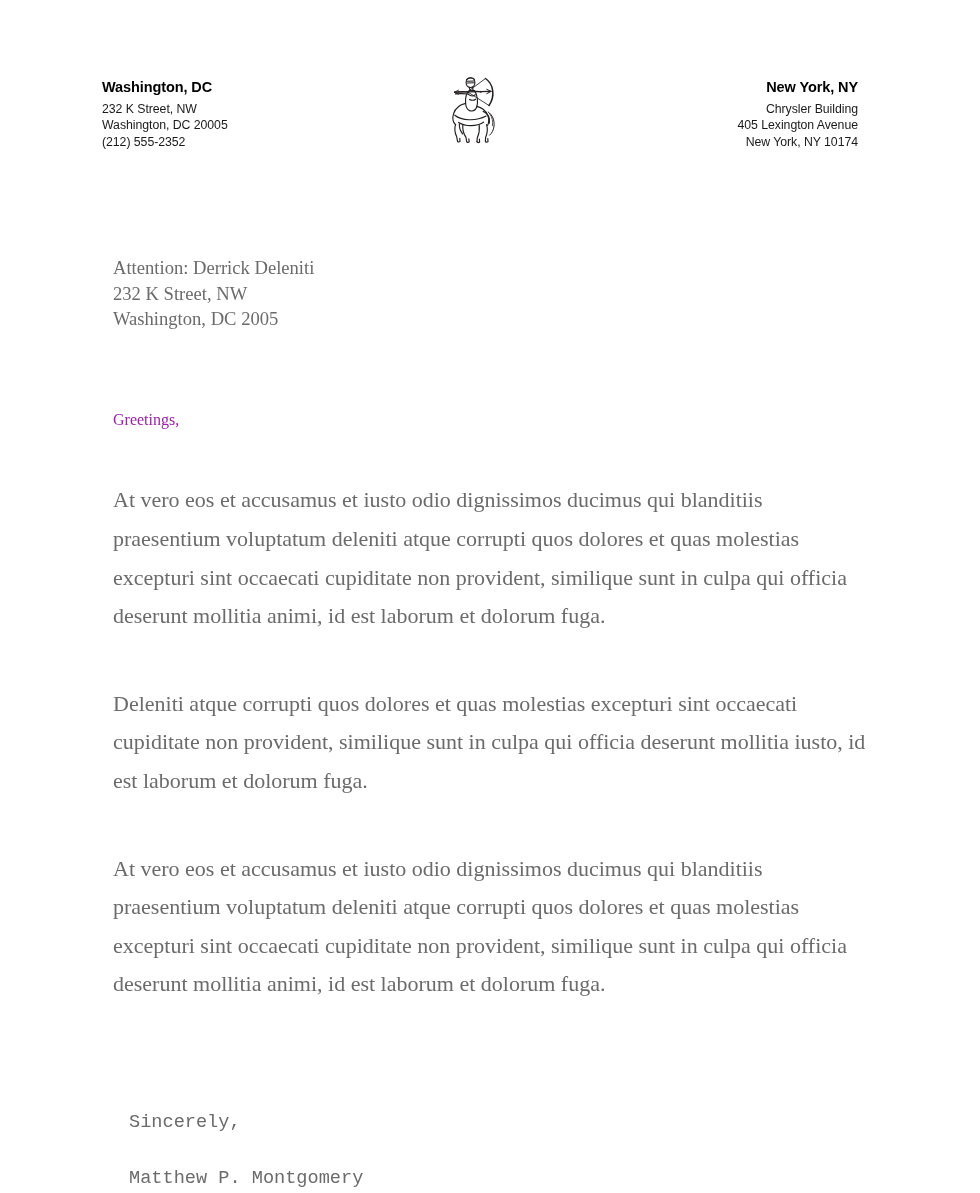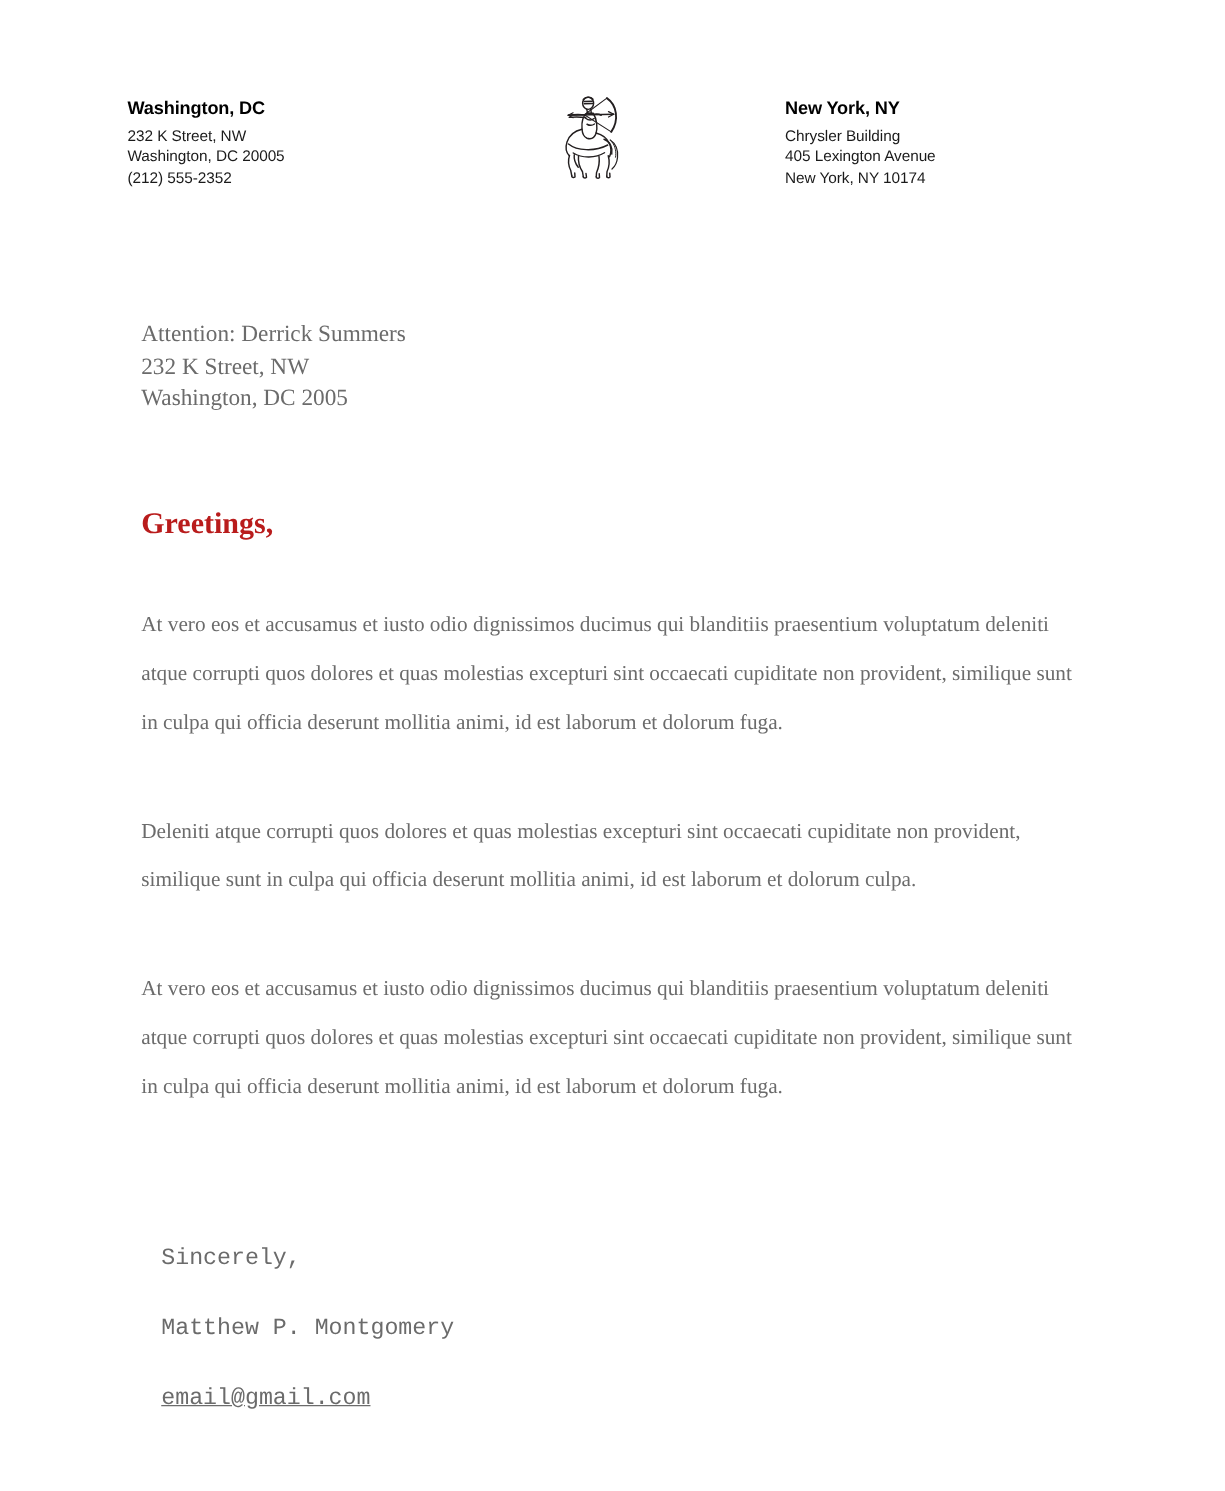--- a/index.html
+++ b/index.html
@@ -34,21 +34,21 @@
     align-items: flex-start;
     justify-content: space-between;
   }
 
   .address-block {
     font-family: "Liberation Sans", sans-serif;
     line-height: 1.32;
     padding-top: 6px;
   }
   .address-block.left  { text-align: left;  width: 230px; }
-  .address-block.right { width: 230px; }
+  .address-block.right { text-align: right; width: 230px; }
 
   .address-city {
     font-size: 14.5px;
     font-weight: bold;
     color: #000000;
     letter-spacing: -0.1px;
     margin-bottom: 4px;
   }
   .address-line {
     font-size: 12.3px;
@@ -113,31 +113,30 @@
     line-height: 25.6px;
     margin: 0 0 0 0;
     color: #6b6b6b;
     font-size: 18.6px;
   }
 
   .salutation {
     margin: 0;
     padding-top: 75px;
     line-height: 25.6px;
-    color: #b91c1c;
-    font-size: 24px;
-    font-weight: bold;
+    color: #a21caf;
+    font-size: 16px;
   }
 
   .letter-paragraph {
     margin: 0;
     padding-top: 49px;
     line-height: 38.6px;
     color: #6b6b6b;
-    font-size: 17px;
+    font-size: 22px;
     text-align: left;
   }
 
   .closing-block { padding-top: 83px; }
   .closing-line {
     line-height: 40px;
     margin: 16px;
     color: #6b6b6b;
     font-size: 18.6px;
     font-family: Liberation Mono, monospace;
@@ -231,30 +230,30 @@
       <div class="address-line">Chrysler Building</div>
       <div class="address-line">405 Lexington Avenue</div>
       <div class="address-line">New York, NY 10174</div>
     </div>
 
   </div>
 
   <div class="letter-body">
 
     <div class="recipient-block">
-      <p class="recipient-line">Attention: Derrick Summers</p>
+      <p class="recipient-line">Attention: Derrick Deleniti</p>
       <p class="recipient-line">232 K Street, NW</p>
       <p class="recipient-line">Washington, DC 2005</p>
     </div>
 
     <p class="salutation">Greetings,</p>
 
     <p class="letter-paragraph">At vero eos et accusamus et iusto odio dignissimos ducimus qui blanditiis praesentium voluptatum deleniti atque corrupti quos dolores et quas molestias excepturi sint occaecati cupiditate non provident, similique sunt in culpa qui officia deserunt mollitia animi, id est laborum et dolorum fuga.</p>
 
-    <p class="letter-paragraph">Deleniti atque corrupti quos dolores et quas molestias excepturi sint occaecati cupiditate non provident, similique sunt in culpa qui officia deserunt mollitia animi, id est laborum et dolorum culpa.</p>
+    <p class="letter-paragraph">Deleniti atque corrupti quos dolores et quas molestias excepturi sint occaecati cupiditate non provident, similique sunt in culpa qui officia deserunt mollitia iusto, id est laborum et dolorum fuga.</p>
 
     <p class="letter-paragraph">At vero eos et accusamus et iusto odio dignissimos ducimus qui blanditiis praesentium voluptatum deleniti atque corrupti quos dolores et quas molestias excepturi sint occaecati cupiditate non provident, similique sunt in culpa qui officia deserunt mollitia animi, id est laborum et dolorum fuga.</p>
 
     <div class="closing-block">
       <p class="closing-line">Sincerely,</p>
       <p class="closing-line">Matthew P. Montgomery</p>
       <p class="closing-line">
         <span class="closing-email">email@gmail.com</span>
       </p>
     </div>

